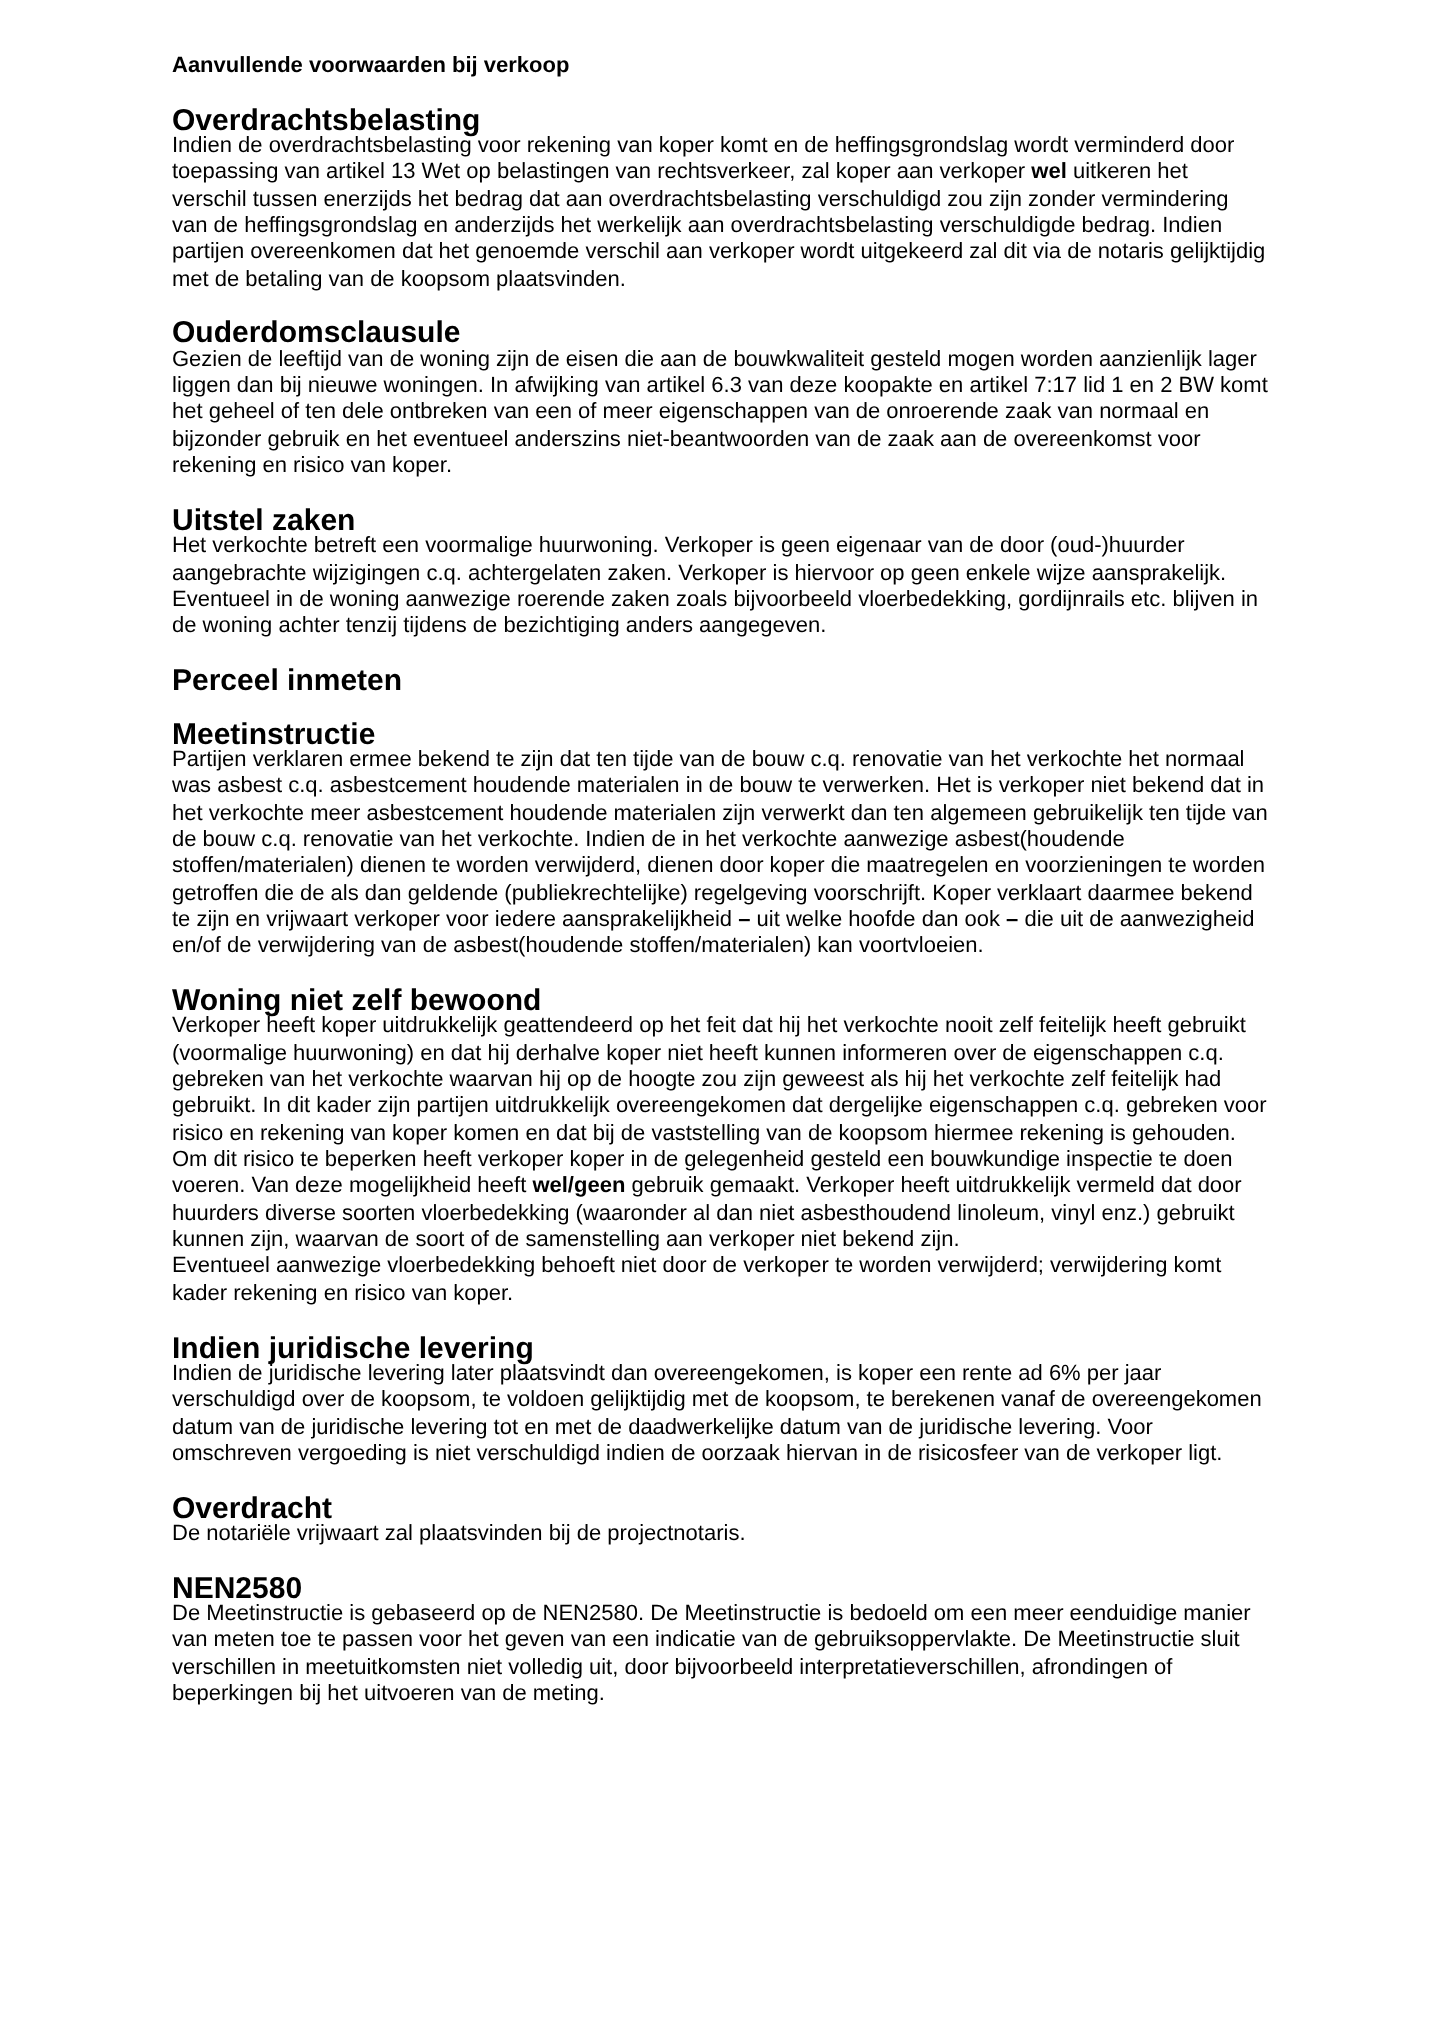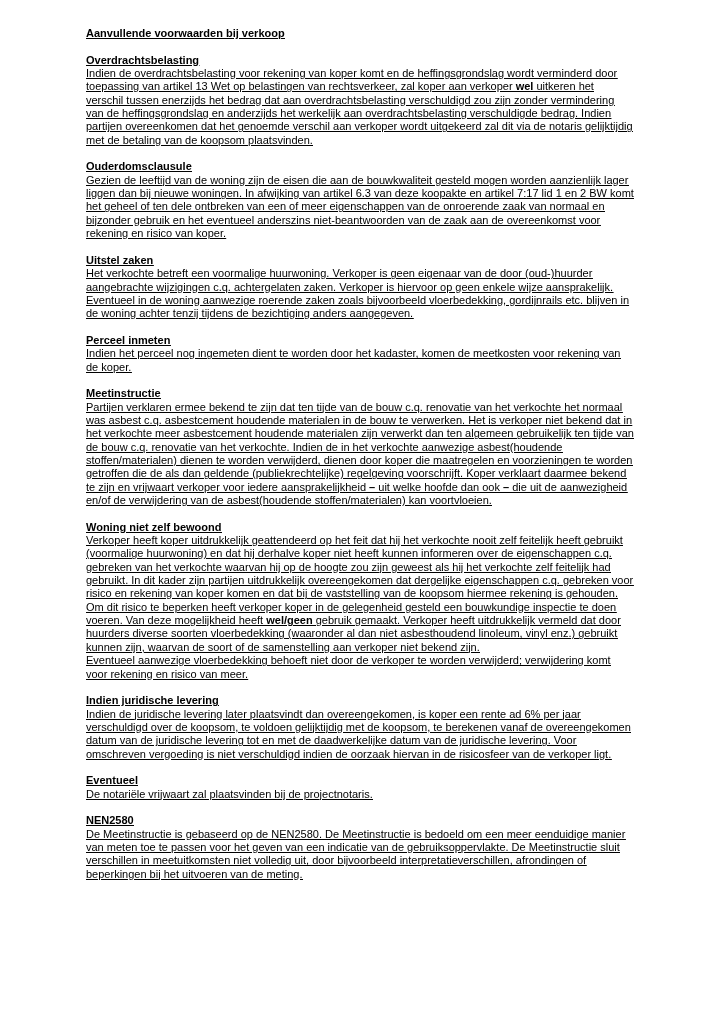--- a/index.html
+++ b/index.html
@@ -1,15 +1,15 @@
 <!DOCTYPE html>
 <html><head>
 <meta charset="utf-8">
 <style>
-  * { margin: 0; padding: 0; box-sizing: border-box; text-decoration: underline; }
+  * { margin: 0; padding: 0; box-sizing: border-box; }
   html, body { background: #ffffff; }
   body {
     width: 720px;
     height: 1018px;
     overflow: hidden;
     font-family: "Liberation Sans", sans-serif;
     color: #000000;
   }
   .page {
     width: 720px;
@@ -26,21 +26,21 @@
   .doc-title {
     font-size: 11px;
     line-height: 13.35px;
     font-weight: bold;
     margin: 0 0 13.35px 0;
   }
   .doc-section {
     margin: 0 0 13.35px 0;
   }
   .doc-heading {
-    font-size: 11px;
+    font-size: 15px;
     line-height: 13.35px;
     font-weight: bold;
     margin: 0;
   }
   .doc-paragraph {
     margin: 0;
   }
   .doc-paragraph b { font-weight: bold; }
 </style>
 </head>
@@ -57,37 +57,36 @@
         <section class="doc-section">
           <h2 class="doc-heading">Ouderdomsclausule</h2>
           <p class="doc-paragraph"><span>Gezien de leeftijd van de woning zijn de eisen die aan de bouwkwaliteit gesteld mogen worden aanzienlijk lager liggen dan bij nieuwe woningen. In afwijking van artikel 6.3 van deze koopakte en artikel 7:17 lid 1 en 2 BW komt het geheel of ten dele ontbreken van een of meer eigenschappen van de onroerende zaak van normaal en bijzonder gebruik en het eventueel anderszins niet-beantwoorden van de zaak aan de overeenkomst voor rekening en risico van koper.</span></p>
         </section>
         <section class="doc-section">
           <h2 class="doc-heading">Uitstel zaken</h2>
           <p class="doc-paragraph"><span>Het verkochte betreft een voormalige huurwoning. Verkoper is geen eigenaar van de door (oud-)huurder aangebrachte wijzigingen c.q. achtergelaten zaken. Verkoper is hiervoor op geen enkele wijze aansprakelijk. Eventueel in de woning aanwezige roerende zaken zoals bijvoorbeeld vloerbedekking, gordijnrails etc. blijven in de woning achter tenzij tijdens de bezichtiging anders aangegeven.</span></p>
         </section>
         <section class="doc-section">
           <h2 class="doc-heading">Perceel inmeten</h2>
-          <p class="doc-paragraph"><span>Indien het perceel nog ingemeten dient te worden door het kadaster, komen de meetkosten voor rekening van de koper.</span></p>
         </section>
         <section class="doc-section">
           <h2 class="doc-heading">Meetinstructie</h2>
           <p class="doc-paragraph"><span>Partijen verklaren ermee bekend te zijn dat ten tijde van de bouw c.q. renovatie van het verkochte het normaal was asbest c.q. asbestcement houdende materialen in de bouw te verwerken. Het is verkoper niet bekend dat in het verkochte meer asbestcement houdende materialen zijn verwerkt dan ten algemeen gebruikelijk ten tijde van de bouw c.q. renovatie van het verkochte. Indien de in het verkochte aanwezige asbest(houdende stoffen/materialen) dienen te worden verwijderd, dienen door koper die maatregelen en voorzieningen te worden getroffen die de als dan geldende (publiekrechtelijke) regelgeving voorschrijft. Koper verklaart daarmee bekend te zijn en vrijwaart verkoper voor iedere aansprakelijkheid </span><b>–</b><span> uit welke hoofde dan ook </span><b>–</b><span> die uit de aanwezigheid en/of de verwijdering van de asbest(houdende stoffen/materialen) kan voortvloeien.</span></p>
         </section>
         <section class="doc-section">
           <h2 class="doc-heading">Woning niet zelf bewoond</h2>
           <p class="doc-paragraph"><span>Verkoper heeft koper uitdrukkelijk geattendeerd op het feit dat hij het verkochte nooit zelf feitelijk heeft gebruikt (voormalige huurwoning) en dat hij derhalve koper niet heeft kunnen informeren over de eigenschappen c.q. gebreken van het verkochte waarvan hij op de hoogte zou zijn geweest als hij het verkochte zelf feitelijk had gebruikt. In dit kader zijn partijen uitdrukkelijk overeengekomen dat dergelijke eigenschappen c.q. gebreken voor risico en rekening van koper komen en dat bij de vaststelling van de koopsom hiermee rekening is gehouden. Om dit risico te beperken heeft verkoper koper in de gelegenheid gesteld een bouwkundige inspectie te doen voeren. Van deze mogelijkheid heeft </span><b>wel/geen</b><span> gebruik gemaakt. Verkoper heeft uitdrukkelijk vermeld dat door huurders diverse soorten vloerbedekking (waaronder al dan niet asbesthoudend linoleum, vinyl enz.) gebruikt kunnen zijn, waarvan de soort of de samenstelling aan verkoper niet bekend zijn.</span></p>
-          <p class="doc-paragraph"><span>Eventueel aanwezige vloerbedekking behoeft niet door de verkoper te worden verwijderd; verwijdering komt voor rekening en risico van meer.</span></p>
+          <p class="doc-paragraph"><span>Eventueel aanwezige vloerbedekking behoeft niet door de verkoper te worden verwijderd; verwijdering komt kader rekening en risico van koper.</span></p>
         </section>
         <section class="doc-section">
           <h2 class="doc-heading">Indien juridische levering</h2>
           <p class="doc-paragraph"><span>Indien de juridische levering later plaatsvindt dan overeengekomen, is koper een rente ad 6% per jaar verschuldigd over de koopsom, te voldoen gelijktijdig met de koopsom, te berekenen vanaf de overeengekomen datum van de juridische levering tot en met de daadwerkelijke datum van de juridische levering. Voor omschreven vergoeding is niet verschuldigd indien de oorzaak hiervan in de risicosfeer van de verkoper ligt.</span></p>
         </section>
         <section class="doc-section">
-          <h2 class="doc-heading">Eventueel</h2>
+          <h2 class="doc-heading">Overdracht</h2>
           <p class="doc-paragraph"><span>De notariële vrijwaart zal plaatsvinden bij de projectnotaris.</span></p>
         </section>
         <section class="doc-section">
           <h2 class="doc-heading">NEN2580</h2>
           <p class="doc-paragraph"><span>De Meetinstructie is gebaseerd op de NEN2580. De Meetinstructie is bedoeld om een meer eenduidige manier van meten toe te passen voor het geven van een indicatie van de gebruiksoppervlakte. De Meetinstructie sluit verschillen in meetuitkomsten niet volledig uit, door bijvoorbeeld interpretatieverschillen, afrondingen of beperkingen bij het uitvoeren van de meting.</span></p>
         </section>
       </main>
   </div>
 </div>
 

